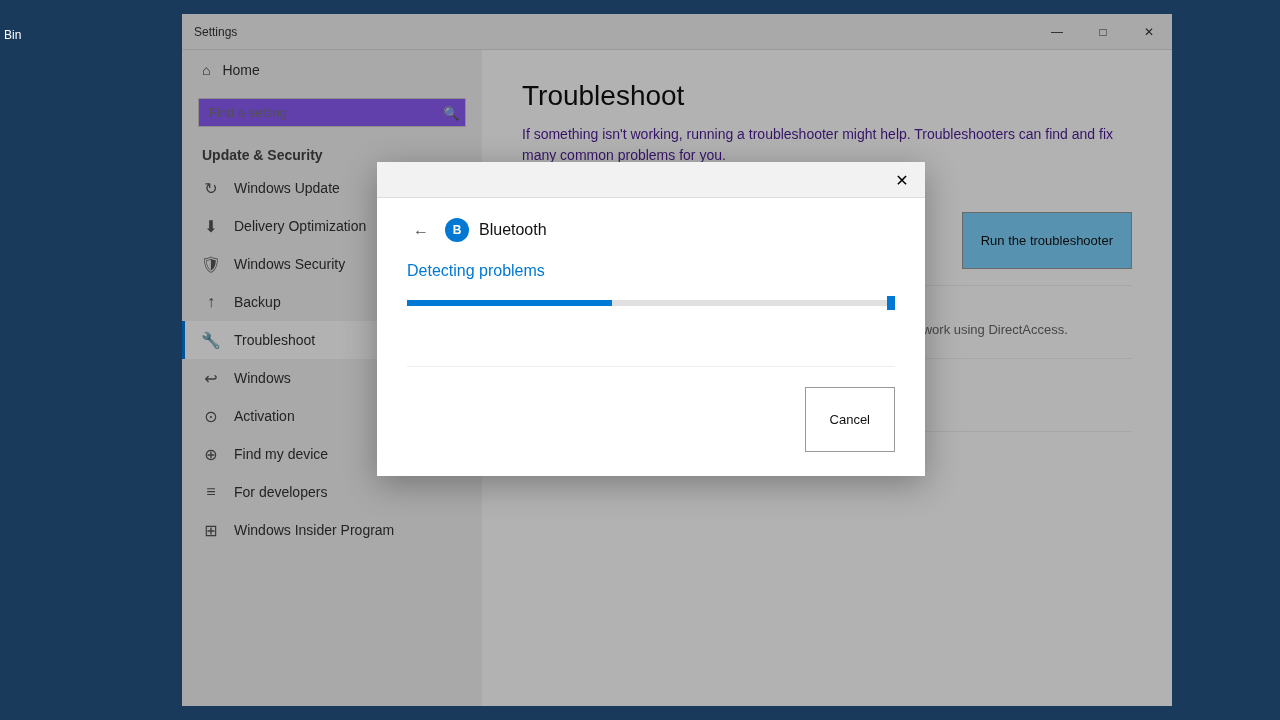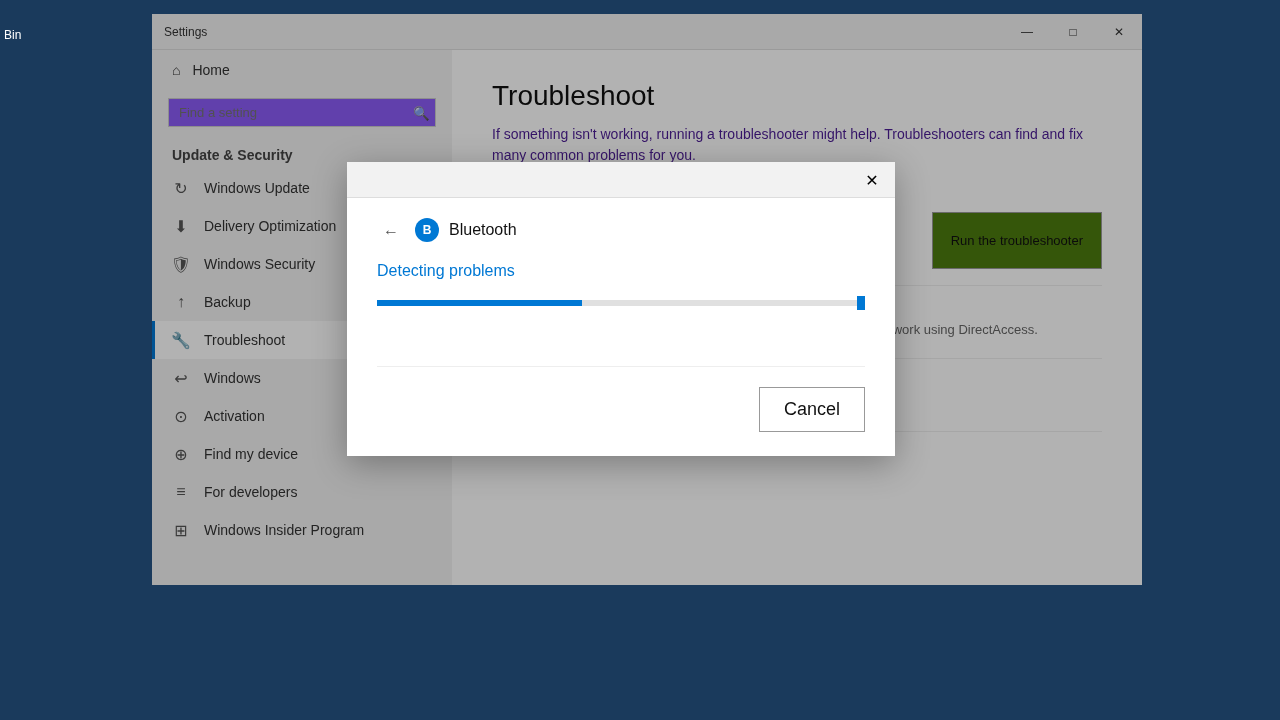--- a/index.html
+++ b/index.html
@@ -17,23 +17,23 @@
       top: 28px;
       left: 4px;
       color: white;
       font-size: 12px;
     }
 
     
     .settings-window {
       position: absolute;
       top: 14px;
-      left: 152px;
+      left: 182px;
       width: 990px;
-      height: 571px;
+      height: 692px;
       background: #f2f2f2;
       display: flex;
       flex-direction: column;
     }
 
     .title-bar {
       background: #f2f2f2;
       height: 36px;
       display: flex;
       align-items: center;
@@ -206,21 +206,21 @@
       margin-bottom: 4px;
     }
 
     .troubleshoot-item-desc {
       font-size: 13px;
       color: #666;
     }
 
     .run-btn {
       padding: 20px 18px;
-      background: #4d7c0f;
+      background: #7dd3fc;
       border: 1px solid #999;
       cursor: pointer;
       font-size: 13px;
       color: #111;
       align-self: flex-end;
       white-space: nowrap;
     }
 
     
     .overlay {
@@ -342,25 +342,25 @@
 
     .dialog-footer {
       display: flex;
       justify-content: flex-end;
       padding-top: 20px;
       border-top: 1px solid #eee;
       margin-top: 60px;
     }
 
     .cancel-btn {
-      padding: 11px 24px;
+      padding: 24px 24px;
       background: white;
       border: 1px solid #999;
       cursor: pointer;
-      font-size: 18px;
+      font-size: 13px;
       color: #111;
     }
   </style>
 </head>
 <body>
 
 <span class="desktop-label">Bin</span>
 
 <div class="settings-window">
 

